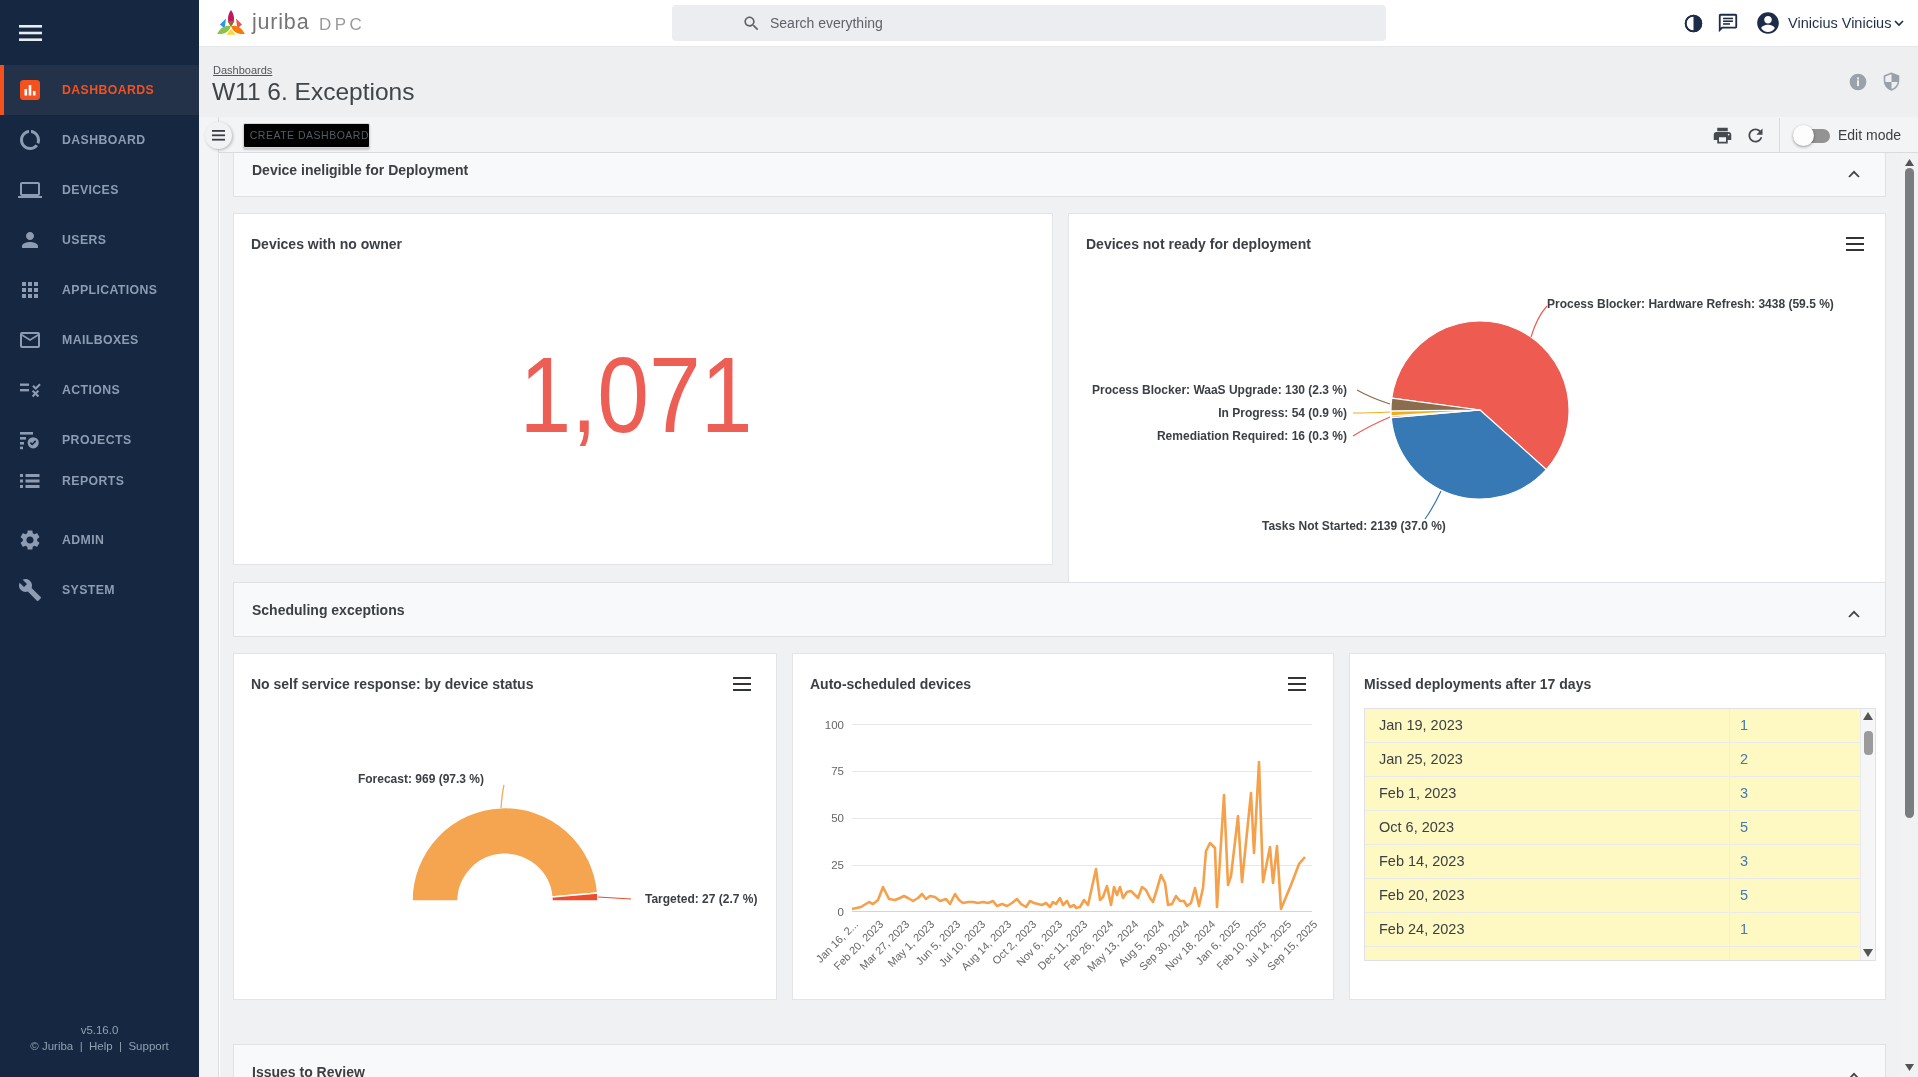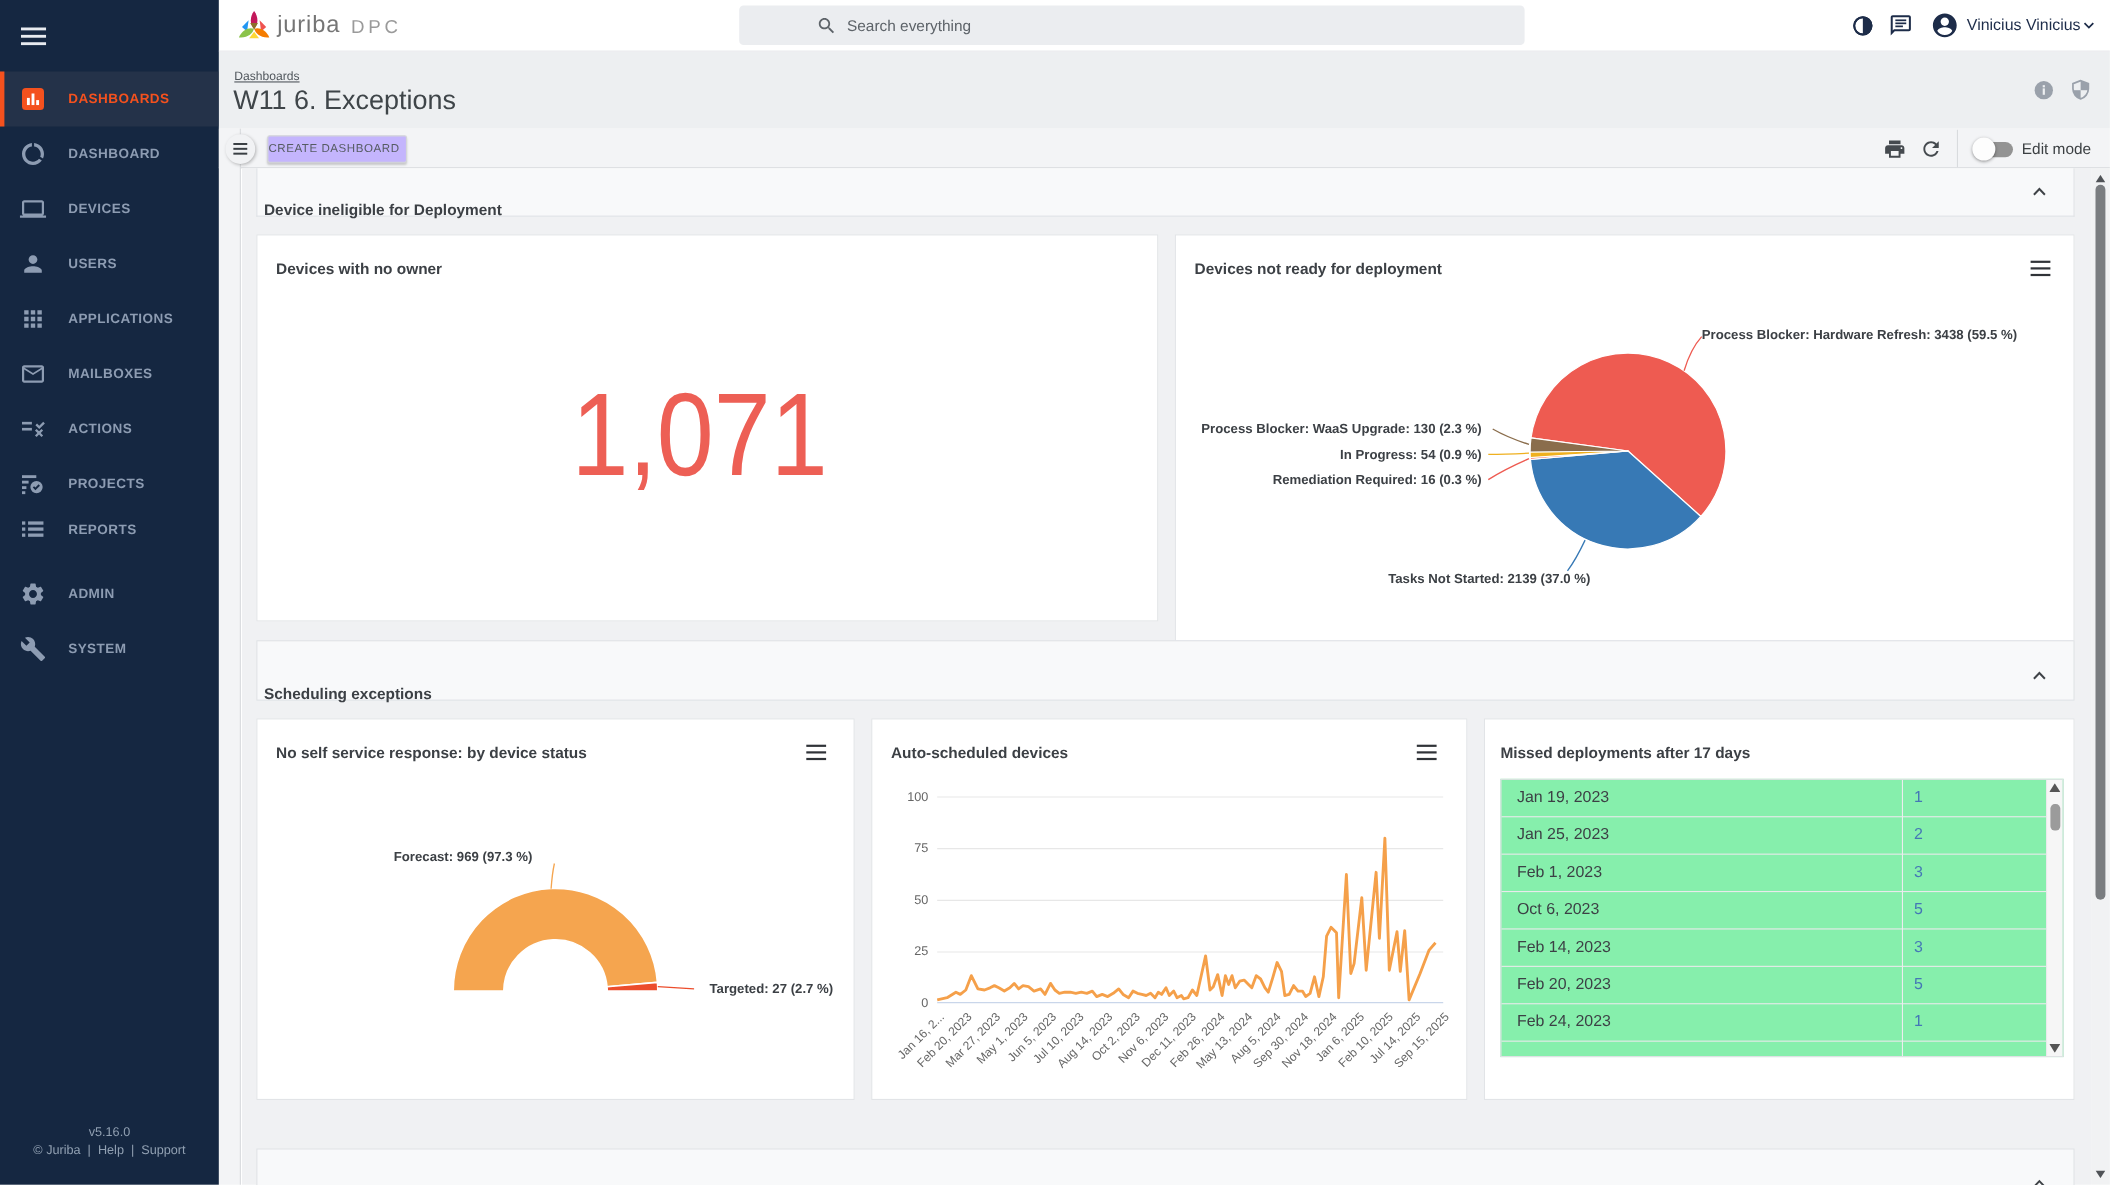--- a/index.html
+++ b/index.html
@@ -24,35 +24,35 @@
 
 
 #crumb { left:199px; top:47px; width:1719px; height:70px; background:#edeff1; }
 #crumb a { position:absolute; left:14px; top:17px; font-size:11px; color:#51575d; text-decoration:underline; }
 #crumb h1 { position:absolute; left:13px; top:31px; font-size:24.5px; font-weight:400; color:#3f4549; }
 
 
 #toolbar { left:199px; top:117px; width:1719px; height:36px; background:#f3f4f6; border-bottom:1px solid #d9dbde; }
 #leftcol { left:199px; top:117px; width:20px; height:960px; background:#f3f4f6; border-right:1px solid #d9dbde; }
 #roundbtn { left:205px; top:122px; width:27px; height:27px; border-radius:50%; background:#f1f2f4; box-shadow:1px 1px 3px rgba(0,0,0,.25); }
-#createbtn { left:243px; top:123px; width:127px; height:25px; background:#c4b5fd; border:1px solid #d4d6d9; border-radius:2px; box-shadow:0 2px 2px rgba(0,0,0,.18); color:#555b62; font-size:10.5px; letter-spacing:.5px; text-align:left; line-height:23px; white-space:nowrap; }
+#createbtn { left:243px; top:123px; width:127px; height:25px; background:#000000; border:1px solid #d4d6d9; border-radius:2px; box-shadow:0 2px 2px rgba(0,0,0,.18); color:#555b62; font-size:10.5px; letter-spacing:.5px; text-align:right; line-height:23px; white-space:nowrap; }
 #editlbl { left:1838px; top:117px; line-height:36px; font-size:14px; color:#3c4043; }
 #tsep { left:1779px; top:118px; width:1px; height:34px; background:#d9dbde; }
 #toggletrack { left:1799px; top:129px; width:31px; height:14px; border-radius:7px; background:#939393; }
 #toggleknob { left:1793px; top:125px; width:21px; height:21px; border-radius:50%; background:#fdfdfd; box-shadow:0 1px 3px rgba(0,0,0,.4); }
 
 
 #content { left:220px; top:153px; width:1681px; height:924px; background:#f0f1f3; }
 .strip { position:absolute; left:233px; width:1653px; background:#f8f9fa; border:1px solid #dfe2e5; }
-.strip .stitle { position:absolute; left:6px; font-size:14px; font-weight:700; color:#3c4045;margin-top:20px; }
+.strip .stitle { position:absolute; left:18px; font-size:14px; font-weight:700; color:#3c4045; }
 .card { position:absolute; background:#fff; border:1px solid #e2e4e7;text-decoration:underline; }
 .burger div { position:absolute; width:18px; height:2.4px; background:#303338; }
 
 
-#mtable { position:absolute; left:14px; top:54px; width:512px; height:253px; border:1px solid #dfe1e4; background:#86efac; }
+#mtable { position:absolute; left:14px; top:54px; width:512px; height:253px; border:1px solid #dfe1e4; background:#fef9c3; }
 .trow { position:absolute; left:0; width:495px; height:34px; border-bottom:1px solid #e9eaec; }
 .trow .d { position:absolute; left:14px; top:0; line-height:33px; font-size:14.5px; color:#3c4045; }
 .trow .v { position:absolute; left:375px; top:0; line-height:33px; font-size:14.5px; color:#4477b6; }
 
 
 #mscroll { left:1901px; top:153px; width:17px; height:924px; background:#f1f2f3; }
 #mthumb { left:1905px; top:168px; width:9px; height:650px; background:#7a7d80; border-radius:5px; }
 
 
 #tscroll { position:absolute; left:495px; top:0; width:15px; height:251px; background:#f6f6f6; border-left:1px solid #e9eaec;}

